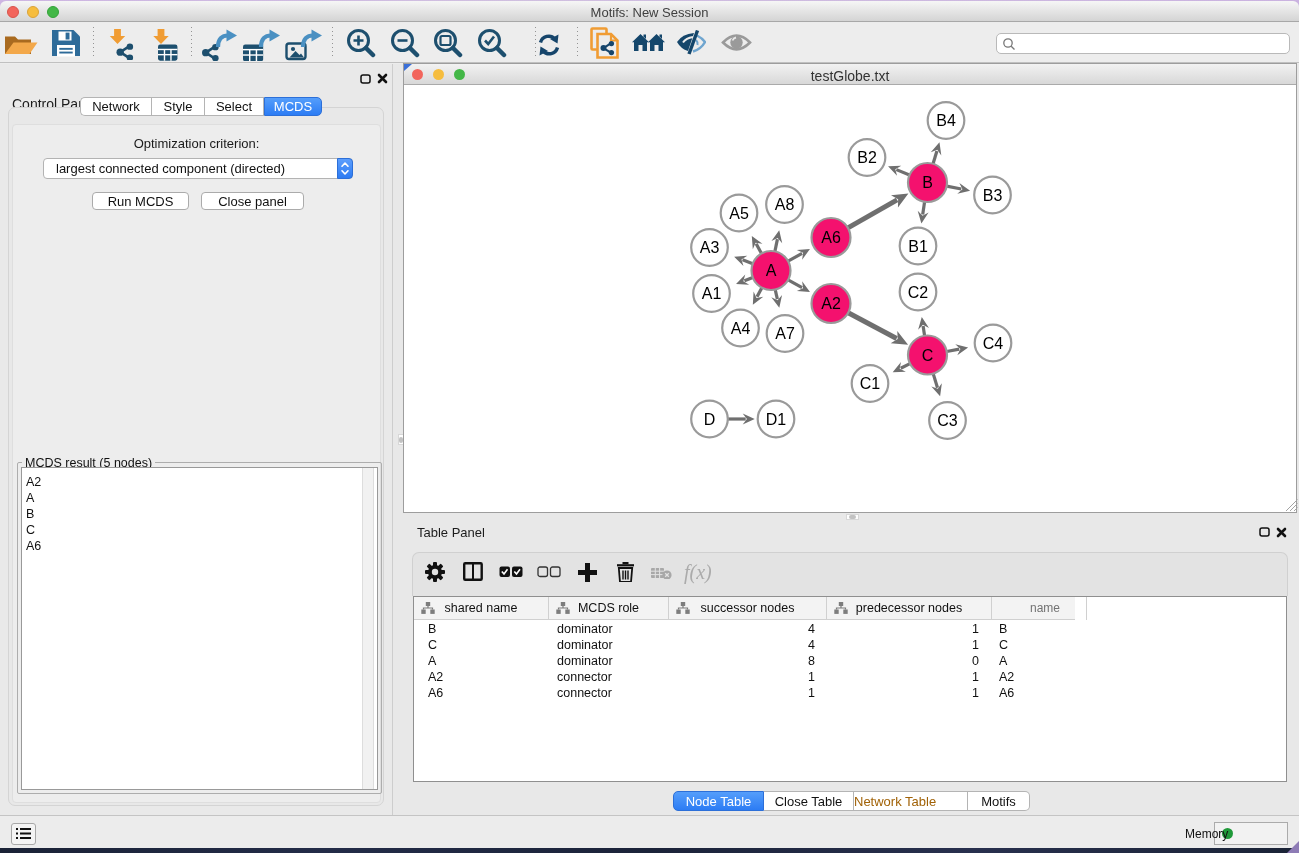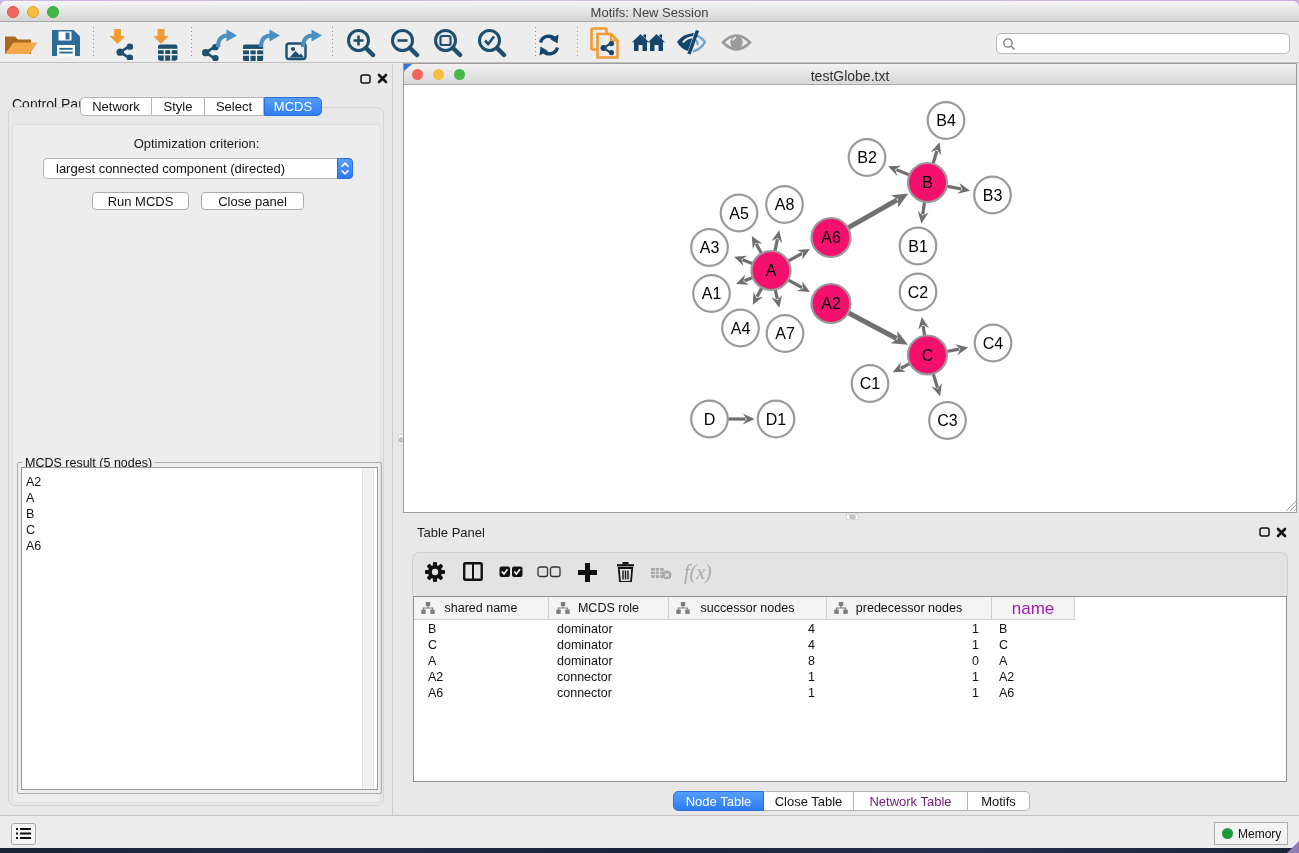--- a/index.html
+++ b/index.html
@@ -412,21 +412,21 @@
     </svg>
     <div class="abs" style="left:413px;top:0;width:165px;height:23px;border-right:1px solid #d0d0d0;text-align:center;font-size:12.5px;line-height:23px;color:#111;">predecessor nodes</div>
     <svg class="abs" style="left:420px;top:5px;" width="14" height="12" viewBox="0 0 14 12">
       <g fill="#7d7d7d">
         <rect x="4.8" y="0" width="4.4" height="4"></rect>
         <rect x="0.3" y="7.5" width="4.4" height="4.4"></rect>
         <rect x="9.3" y="7.5" width="4.4" height="4.4"></rect>
         <path d="M6.4 4 h1.2 v1.4 h-1.2z M1.9 5.4 h10.2 v1.2 h-10.2z M1.9 5.4 h1.2 v2.1 h-1.2z M10.9 5.4 h1.2 v2.1 h-1.2z"></path>
       </g>
     </svg>
-    <div class="abs" style="left:578px;top:0;width:83px;height:23px;border-right:1px solid #d0d0d0;text-align:center;font-size:17px;line-height:23px;color:#a21caf;">name</div>
+    <div class="abs" style="left:590px;top:0;width:83px;height:23px;border-right:1px solid #d0d0d0;text-align:center;font-size:12px;line-height:23px;color:#737373;">name</div>
   </div>
 <div class="abs" id="tbody" style="left:414px;top:620px;width:872px;height:161px;font-size:12.5px;color:#111;">
     <div class="abs" style="left:14px;top:1px;height:16px;line-height:16px;">B</div>
     <div class="abs" style="left:143px;top:1px;height:16px;line-height:16px;">dominator</div>
     <div class="abs" style="left:255px;top:1px;width:146px;height:16px;line-height:16px;text-align:right;">4</div>
     <div class="abs" style="left:413px;top:1px;width:152px;height:16px;line-height:16px;text-align:right;">1</div>
     <div class="abs" style="left:585px;top:1px;height:16px;line-height:16px;">B</div>
     <div class="abs" style="left:14px;top:17px;height:16px;line-height:16px;">C</div>
     <div class="abs" style="left:143px;top:17px;height:16px;line-height:16px;">dominator</div>
     <div class="abs" style="left:255px;top:17px;width:146px;height:16px;line-height:16px;text-align:right;">4</div>
@@ -445,36 +445,36 @@
     <div class="abs" style="left:14px;top:65px;height:16px;line-height:16px;">A6</div>
     <div class="abs" style="left:143px;top:65px;height:16px;line-height:16px;">connector</div>
     <div class="abs" style="left:255px;top:65px;width:146px;height:16px;line-height:16px;text-align:right;">1</div>
     <div class="abs" style="left:413px;top:65px;width:152px;height:16px;line-height:16px;text-align:right;">1</div>
     <div class="abs" style="left:585px;top:65px;height:16px;line-height:16px;">A6</div>
   </div>
 
 <div class="abs" style="left:673px;top:791px;width:357px;height:20px;">
   <div class="abs" style="left:0;top:0;width:91px;height:20px;background:linear-gradient(#559efb,#2c7cf4);border:1px solid #2c6fd8;border-radius:5px 0 0 5px;text-align:center;font-size:13px;line-height:19px;color:#fff;">Node Table</div>
   <div class="abs" style="left:91px;top:0;width:90px;height:20px;background:#fff;border:1px solid #b4b4b4;border-left:none;text-align:center;font-size:13px;line-height:19px;color:#111;">Close Table</div>
-  <div class="abs" style="left:181px;top:0;width:114px;height:20px;background:#fff;border:1px solid #b4b4b4;border-left:none;text-align:center;font-size:13px;line-height:19px;color:#701a75;">Network Table</div>
+  <div class="abs" style="left:181px;top:0;width:114px;height:20px;background:#fff;border:1px solid #b4b4b4;border-left:none;text-align:left;font-size:13px;line-height:19px;color:#a16207;">Network Table</div>
   <div class="abs" style="left:295px;top:0;width:62px;height:20px;background:#fff;border:1px solid #b4b4b4;border-left:none;border-radius:0 5px 5px 0;text-align:center;font-size:13px;line-height:19px;color:#111;">Motifs</div>
 </div>
 
 <div class="abs" style="left:0;top:815px;width:1299px;height:33px;background:#ececec;border-top:1px solid #c4c4c4;"></div>
 <div class="abs" style="left:11px;top:823px;width:25px;height:22px;background:#f4f4f4;border:1px solid #a8a8a8;border-radius:3px;"></div>
 <svg class="abs" style="left:16px;top:828px;" width="15" height="12" viewBox="0 0 15 12">
     <g fill="#111">
       <rect x="0" y="0" width="2" height="2"></rect>
       <rect x="4" y="0" width="11" height="2"></rect>
       <rect x="0" y="4.5" width="2" height="2"></rect>
       <rect x="4" y="4.5" width="11" height="2"></rect>
       <rect x="0" y="9" width="2" height="2"></rect>
       <rect x="4" y="9" width="11" height="2"></rect>
     </g>
   </svg>
 <div class="abs" style="left:1214px;top:822px;width:74px;height:23px;background:#f2f2f2;border:1px solid #ababab;"></div>
 <div class="abs" style="left:1222px;top:828px;width:11px;height:11px;border-radius:50%;background:#1f9939;"></div>
-<div class="abs" style="left:1238px;top:827px;font-size:12px;color:#111;">Memory</div>
+<div class="abs" style="left:1185px;top:827px;font-size:12px;color:#111;">Memory</div>
 
 <div class="abs" style="left:0;top:848px;width:1299px;height:5px;background:linear-gradient(90deg,#1a2236,#232c48 25%,#1b2339 50%,#28304e 75%,#1a2336);"></div>
 <svg class="abs" style="left:1287px;top:841px;" width="12" height="12" viewBox="0 0 12 12">
     <path d="M12 0 L12 12 L0 12 Z" fill="#8d7bb5"></path>
   </svg>
 
 </body></html>

